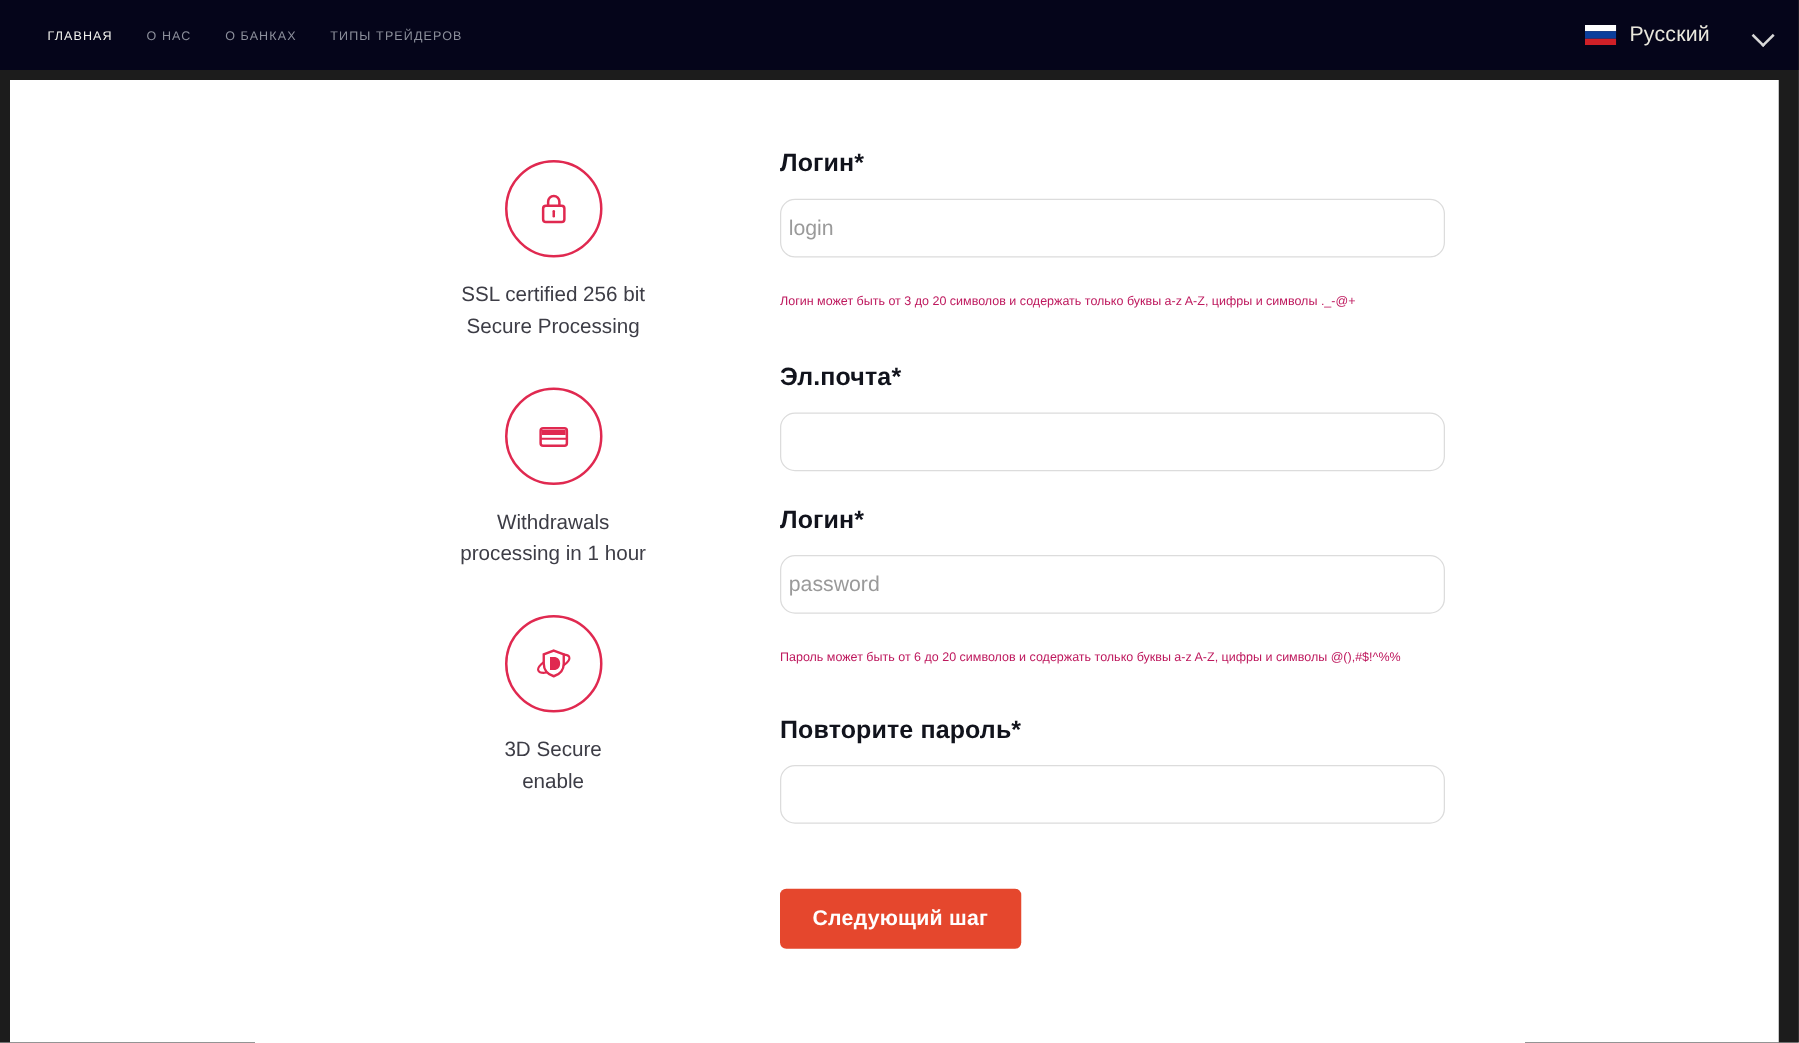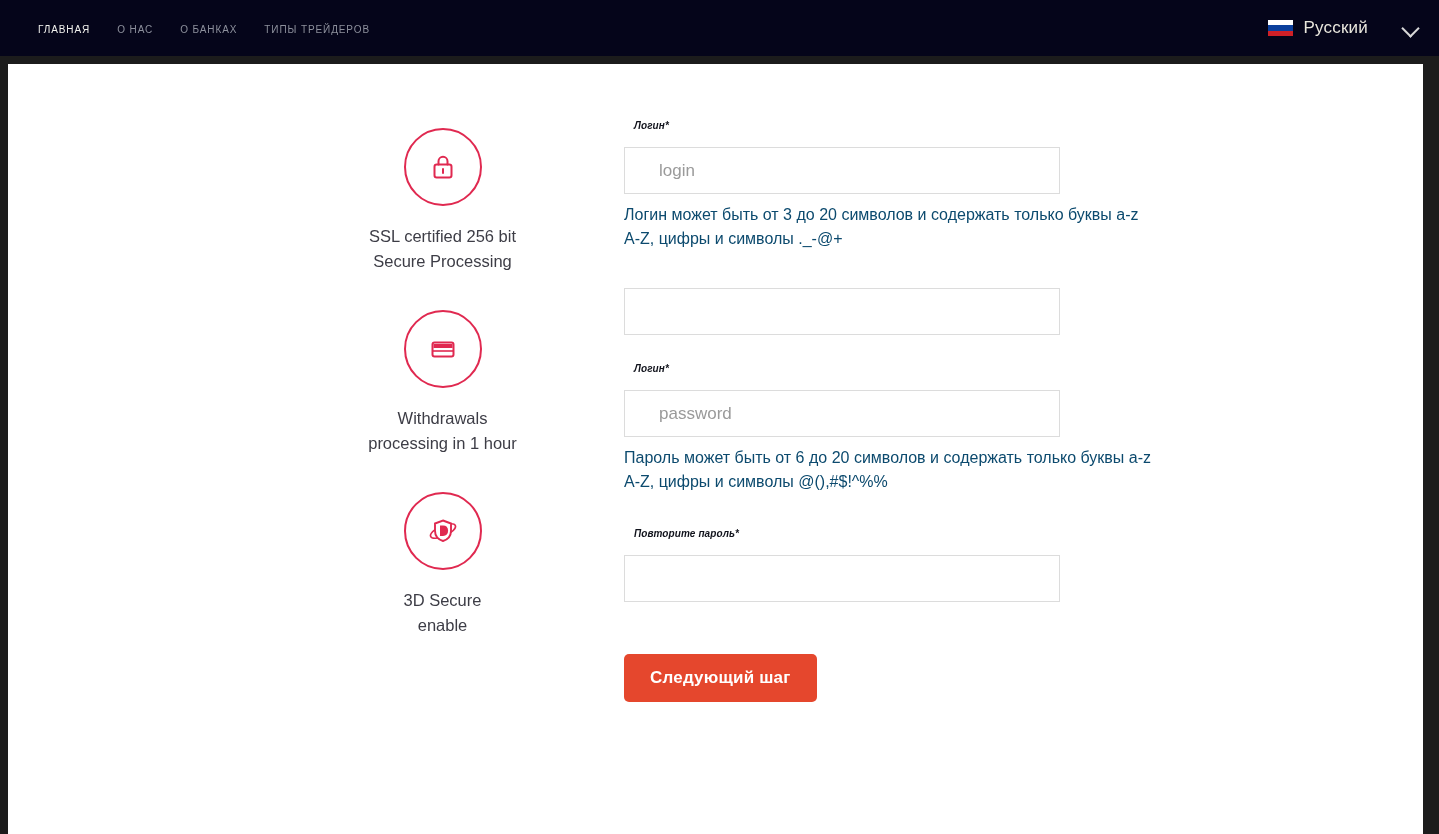--- a/index.html
+++ b/index.html
@@ -162,49 +162,48 @@
   
   .form {
     position: absolute;
     left: 616px;
     top: 56px;
     width: 532px;
   }
   .field { margin-bottom: 0; }
   .field-label {
     display: block;
-    font-size: 10px;
+    font-size: 20px;
     font-weight: bold;
     color: #11131c;
     letter-spacing: 0.1px;
-    margin: 0 0 16px 10px;
-    font-style: italic;
+    margin: 0 0 16px 0;
   }
   .input {
     display: block;
-    width: 436px;
+    width: 532px;
     height: 47px;
     border: 1px solid #dcdcdc;
-    border-radius: 0;
+    border-radius: 12px;
     background: #fff;
-    padding: 0 34px;
+    padding: 0 6px;
     font-size: 17px;
     color: #3a3a3a;
     outline: none;
     font-family: "Liberation Sans", sans-serif;
   }
   .input::placeholder {
     color: #9a9a9a;
     opacity: 1;
   }
   .hint {
-    margin: 9px 0 0 0;
-    font-size: 16px;
+    margin: 24px 0 0 0;
+    font-size: 10px;
     line-height: 24px;
-    color: #0c4a6e;
+    color: #be185d;
     width: 530px;
   }
 
   .gap-a { height: 37px; }
   .gap-b { height: 28px; }
   .gap-c { height: 34px; }
   .gap-d { height: 52px; }
 
   .submit-row {
     display: flex;
@@ -315,20 +314,21 @@
 
         <div class="field">
           <label class="field-label">Логин*</label>
           <input class="input" type="text" value="" placeholder="login" style="">
           <p class="hint">Логин может быть от 3 до 20 символов и содержать только буквы a-z A-Z, цифры и символы ._-@+</p>
         </div>
 
         <div class="gap-a"></div>
 
         <div class="field">
+          <label class="field-label">Эл.почта*</label>
           <input class="input" type="email" value="" placeholder="" style="">
         </div>
 
         <div class="gap-b"></div>
 
         <div class="field">
           <label class="field-label">Логин*</label>
           <input class="input" type="text" value="" placeholder="password" style="">
           <p class="hint">Пароль может быть от 6 до 20 символов и содержать только буквы a-z A-Z, цифры и символы @(),#$!^%%</p>
         </div>

